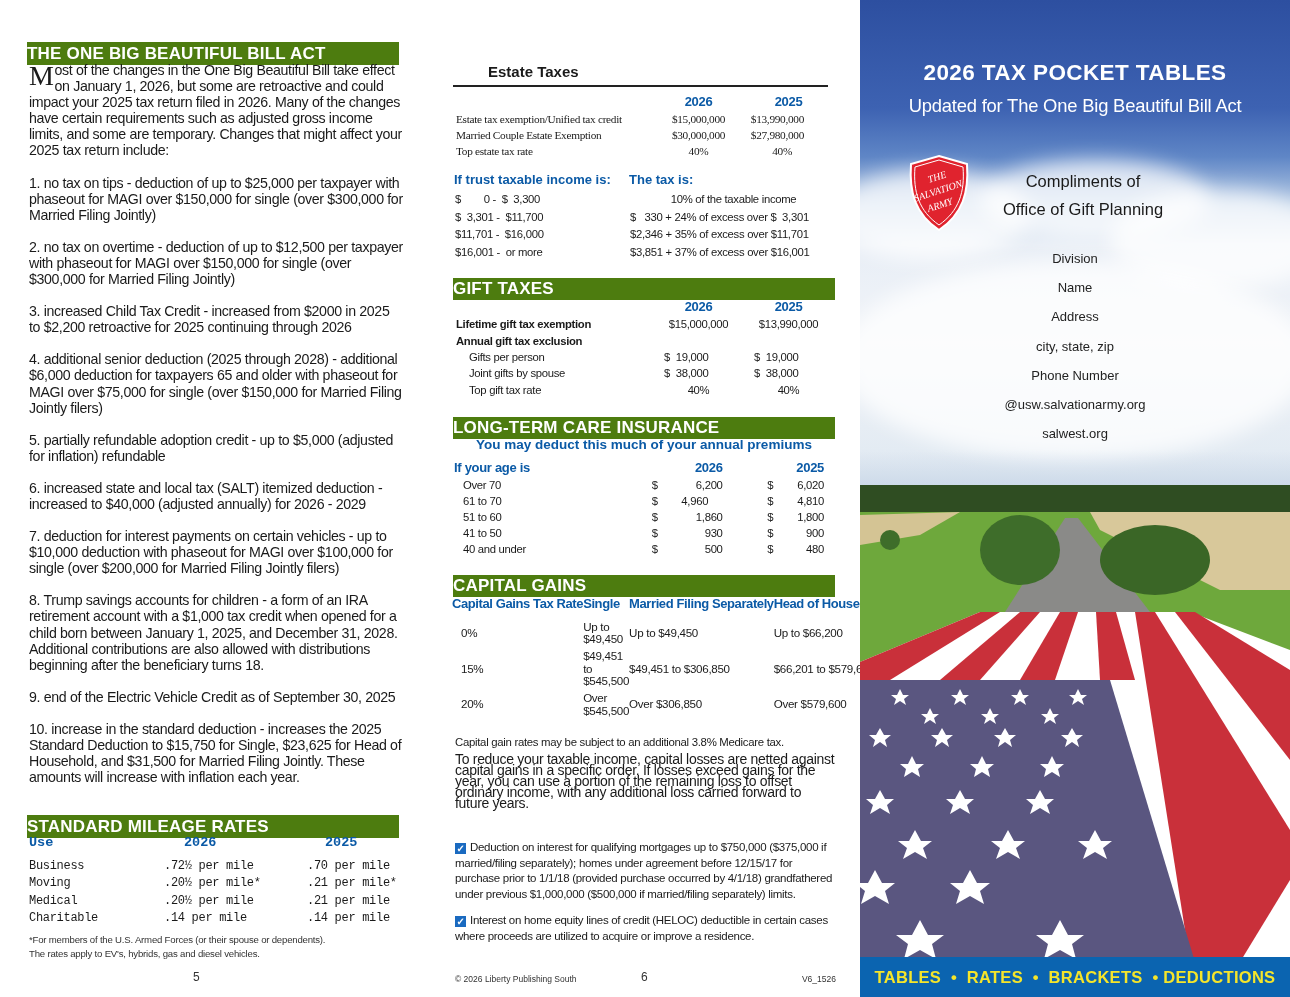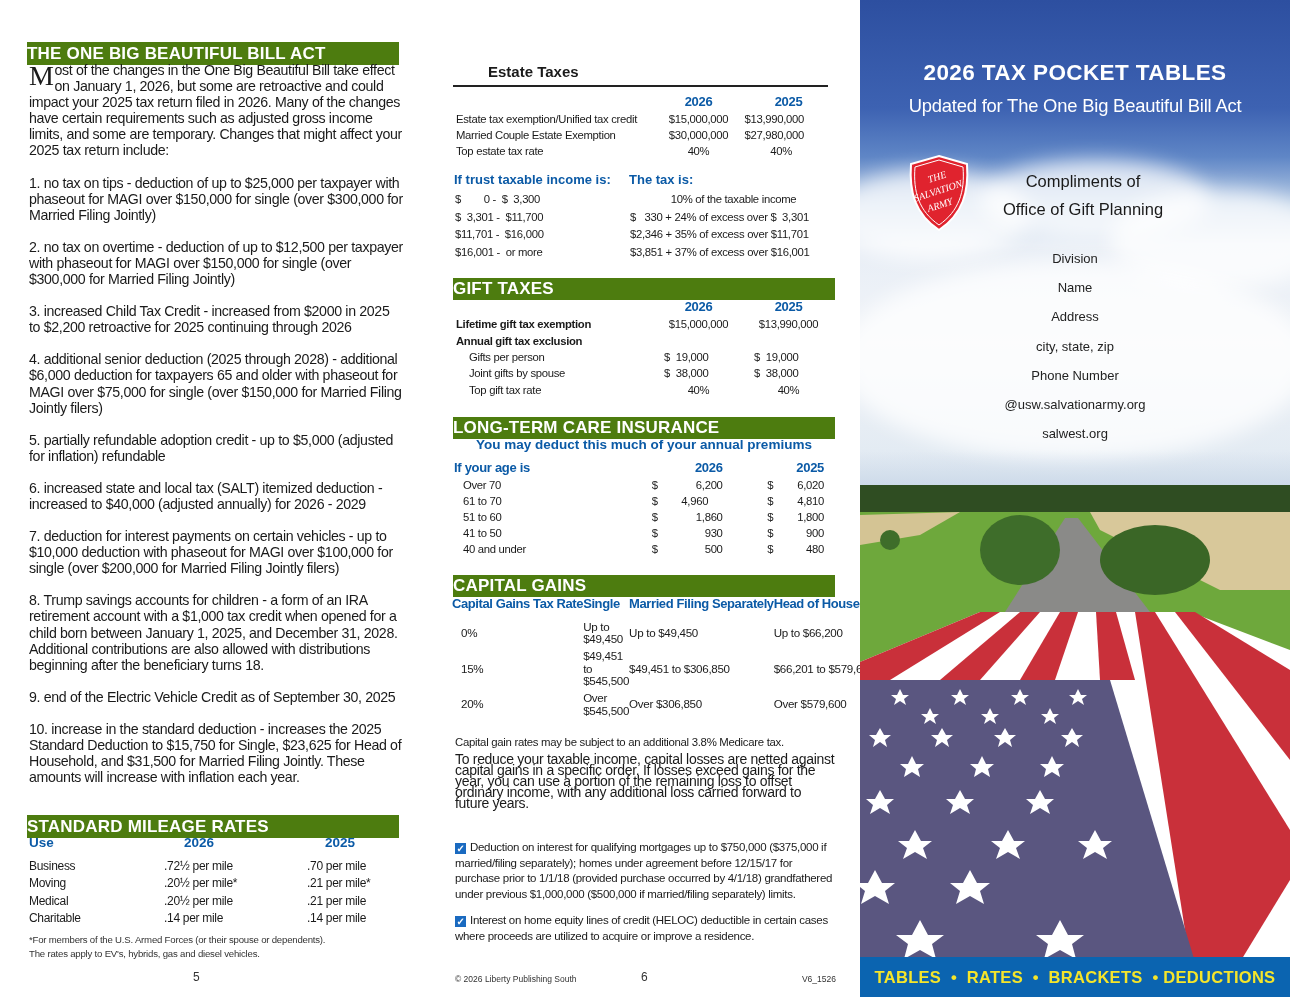--- a/index.html
+++ b/index.html
@@ -13,38 +13,38 @@
   .bar { background: #4d7c0f; color: #fff; font-weight: bold; letter-spacing: 0.2px; margin-top: 8px; }
   .blue { color: #0b5aa6; font-weight: bold; }
 
   
   #p5 .bar.title { position: absolute; left: 27px; top: 34px; width: 372px; height: 23px; font-size: 17px; line-height: 23px; }
   #p5 .intro { position: absolute; left: 29px; top: 62px; width: 375px; font-size: 14.2px; line-height: 16.1px; font-stretch: condensed; letter-spacing: -0.35px; transform-origin: 0 0; }
   #p5 .dropcap { font-family: "Liberation Serif", serif; font-size: 28px; line-height: 16px; float: left; margin-right: 1px; margin-top: 6px; }
   #p5 .intro p { margin-bottom: 16px; }
   #p5 .intro p.item { }
   #p5 .bar.mileage { position: absolute; left: 27px; top: 807px; width: 372px; height: 23px; font-size: 17px; line-height: 23px; }
-  #mileage-table { position: absolute; left: 29px; top: 835px; width: 370px; border-collapse: collapse; font-size: 12px; }
+  #mileage-table { position: absolute; left: 29px; top: 835px; width: 370px; border-collapse: collapse; font-size: 12px; font-family: Liberation Mono, monospace; }
   #mileage-table th { font-size: 13.5px; text-align: left; padding-bottom: 7px; }
   #mileage-table td { padding: 1.5px 0 2px 0; letter-spacing: -0.3px; }
   #mileage-table .c1 { width: 135px; }
   #mileage-table .c2 { width: 143px; }
   #p5 .foot { position: absolute; left: 29px; top: 933px; font-size: 9.6px; line-height: 14px; color: #333; letter-spacing: -0.2px; }
   #p5 .pagenum { position: absolute; left: 193px; top: 970px; font-size: 12px; color: #333; }
 
   
   #p6 .bar { position: absolute; left: 23px; width: 382px; }
   #p6 .bar.b1 { top: 34px; height: 24px; font-size: 17px; line-height: 24px; }
   #p6 .estate-h { position: absolute; left: 26px; top: 63px; font-size: 15px; font-weight: bold; margin-left: 32px; }
   #p6 .hr { position: absolute; left: 23px; top: 85px; width: 375px; border-top: 2px solid #222; }
   table.t { position: absolute; border-collapse: collapse; font-size: 11.3px; letter-spacing: -0.3px; }
   table.t td, table.t th { padding: 0; white-space: nowrap; }
   table.t th { font-size: 13px; color: #0b5aa6; }
   #estate-table { left: 26px; top: 91px; width: 380px; }
-  #estate-table td { height: 16px; }
+  #estate-table td { height: 16px; font-family: Liberation Serif, serif; }
   #estate-table th { height: 20px; }
   #trust-head { position: absolute; left: 24px; top: 172px; width: 380px; font-size: 13px; }
   #trust-head span { position: absolute; top: 0; }
   #trust-table { left: 25px; top: 190px; width: 372px; }
   #trust-table td { height: 17.7px; font-size: 11.3px; }
   #p6 .bar.b2 { top: 270px; height: 22px; font-size: 17px; line-height: 22px; }
   #gift-table { left: 26px; top: 296px; width: 380px; }
   #gift-table th { height: 20px; }
   #gift-table td { height: 16.4px; }
   #gift-table .bold { font-weight: bold; }

